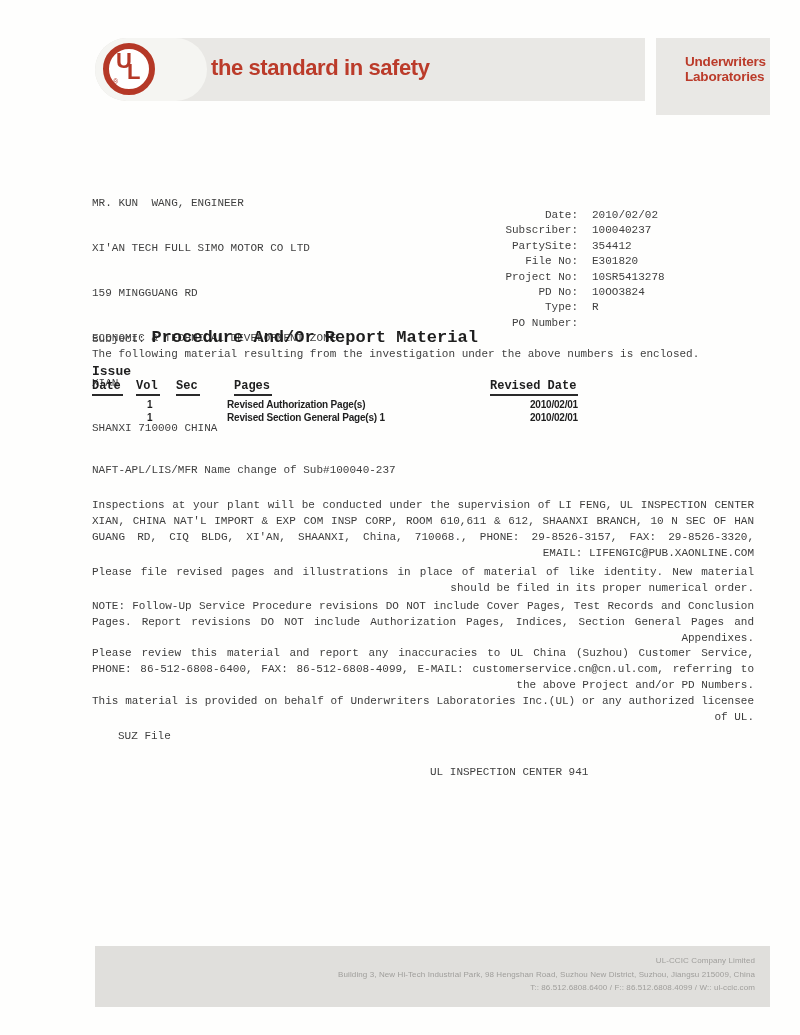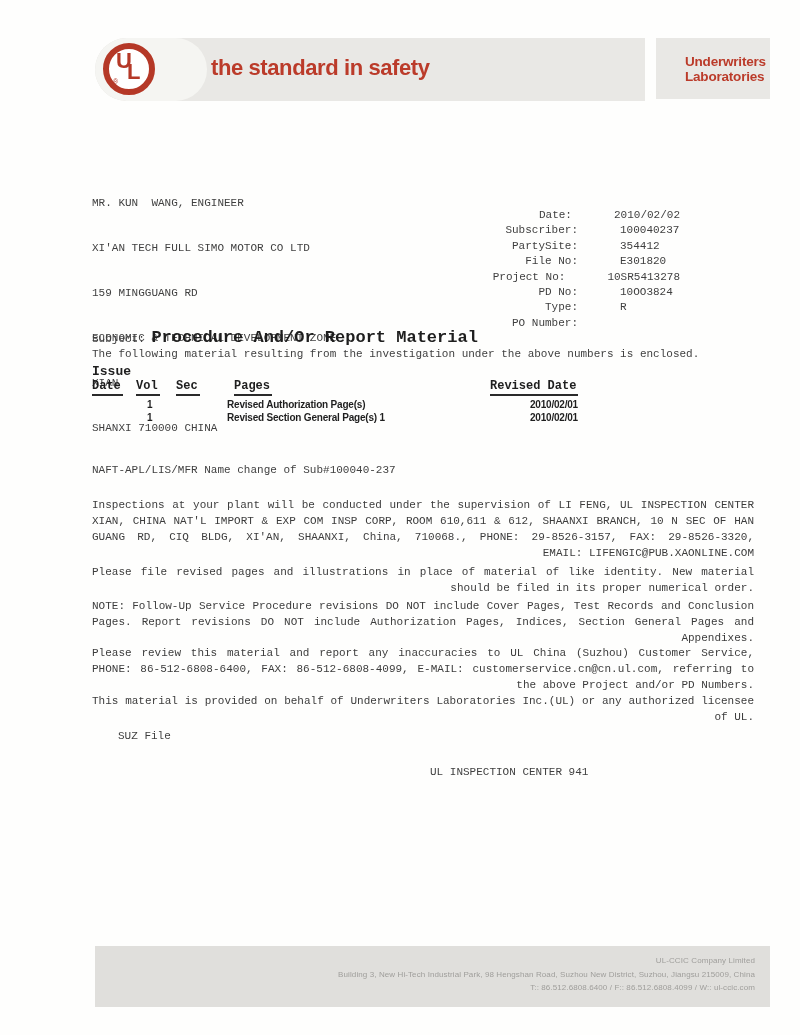--- a/index.html
+++ b/index.html
@@ -29,33 +29,33 @@
   .logo-r{
     position:absolute;left:4px;top:29px;font-size:7px;color:#b53827;
     font-family:"Liberation Sans",sans-serif;
   }
   .tagline{
     position:absolute;left:116px;top:17px;
     font-family:"Liberation Sans",sans-serif;font-weight:bold;
     font-size:22px;letter-spacing:-0.4px;color:#bb3b2a;
   }
   .brand-block{
-    position:absolute;left:656px;top:38px;width:114px;height:61px;
+    position:absolute;left:656px;top:38px;width:114px;height:77px;
     background:#e9e8e5;
   }
   .brand-text{
     position:absolute;left:29px;top:16px;
     font-family:"Liberation Sans",sans-serif;font-weight:bold;
     font-size:13.5px;line-height:15px;color:#bb3b2a;letter-spacing:-0.2px;
   }
   
   .mono{white-space:pre;font-size:11px;line-height:15px;}
   .recipient{position:absolute;left:92px;top:166px;}
   .meta{position:absolute;left:420px;top:208px;width:260px;}
-  .meta-row{display:flex;line-height:15.4px;font-size:11px;gap:28px;}
+  .meta-row{display:flex;line-height:15.4px;font-size:11px;}
   .meta-label{width:158px;text-align:right;white-space:pre;}
   .meta-value{margin-left:14px;white-space:pre;}
   .subject{position:absolute;left:92px;top:328px;font-size:11px;white-space:pre;}
   .subject b{font-size:17px;color:#1e1e1e;}
   .intro{position:absolute;left:92px;top:348px;font-size:11px;white-space:pre;}
   .issue-label{position:absolute;left:92px;top:364px;font-size:13px;font-weight:bold;color:#1e1e1e;}
   .th{
     position:absolute;top:379px;font-size:12px;font-weight:bold;color:#1e1e1e;
     border-bottom:2px solid #2a2a2a;padding:0 2px 1px 0;white-space:pre;
   }

